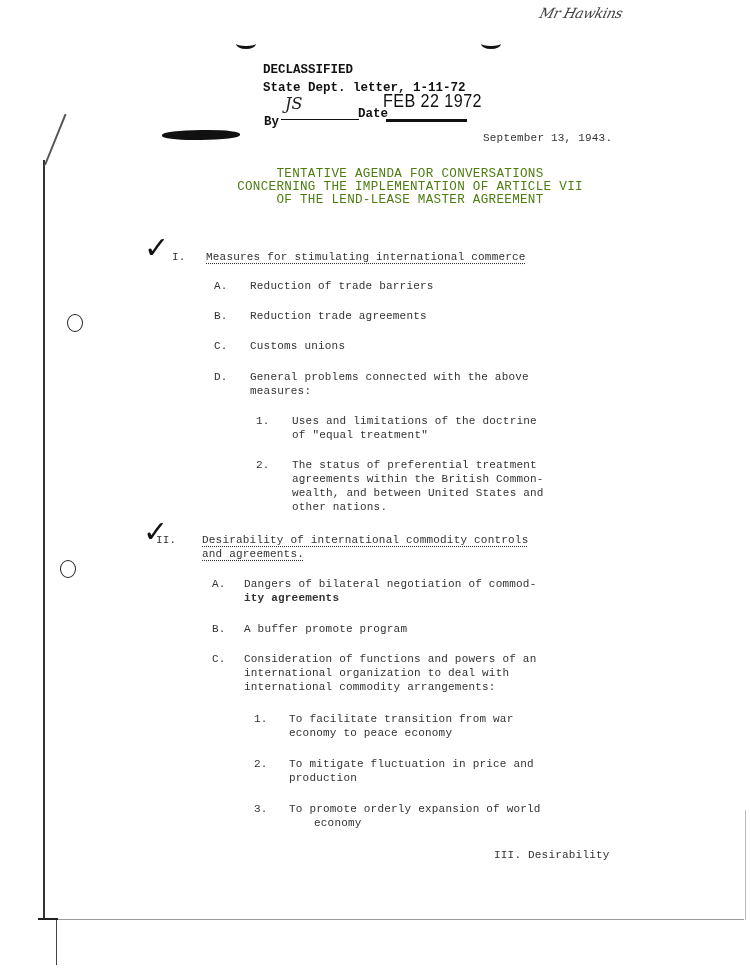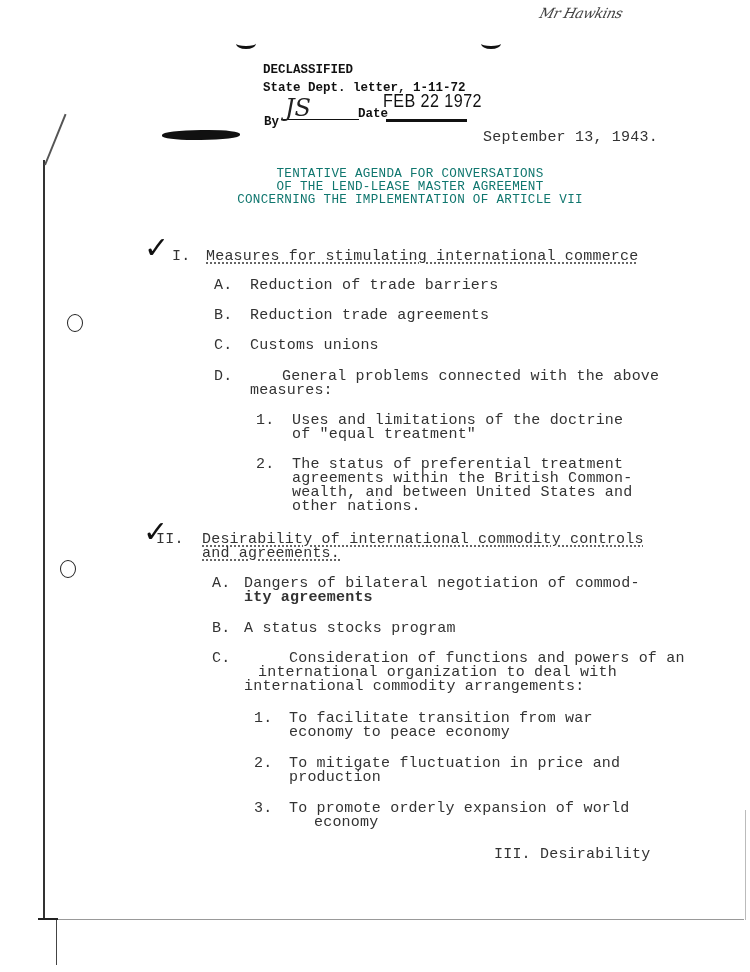--- a/index.html
+++ b/index.html
@@ -1,22 +1,22 @@
 <!DOCTYPE html>
 <html><head>
 <meta charset="utf-8">
 <style>
   html, body { margin:0; padding:0; }
   body { width:750px; height:972px; background:#ffffff; position:relative; overflow:hidden;
          font-family:"Liberation Mono","DejaVu Sans Mono",monospace; color:#2a2a2a; }
   .abs { position:absolute; }
-  .tw { font-family:"Liberation Mono","DejaVu Sans Mono",monospace; font-size:15px; line-height:14px; color:#333; white-space:pre; letter-spacing:0.2px; }
+  .tw { font-family:"Liberation Mono","DejaVu Sans Mono",monospace; font-size:11px; line-height:14px; color:#333; white-space:pre; letter-spacing:0.2px; }
   .stamp { font-family:"Liberation Mono","DejaVu Sans Mono",monospace; font-weight:bold; font-size:12.5px; color:#111; white-space:pre; }
   .stampdate { font-family:"Liberation Sans","DejaVu Sans",sans-serif; font-size:19px; color:#111; transform:scaleX(0.85); transform-origin:left top; letter-spacing:0.5px; }
-  .title { font-family:"Liberation Mono","DejaVu Sans Mono",monospace; font-size:12.6px; color:#0f766e; text-align:center; line-height:13px; letter-spacing:0.3px; }
+  .title { font-family:"Liberation Mono","DejaVu Sans Mono",monospace; font-size:12.6px; color:#4d7c0f; text-align:center; line-height:13px; letter-spacing:0.3px; }
   .ul { text-decoration: underline; text-decoration-style: dotted; text-underline-offset:3px; }
   .handwriting { font-family:"DejaVu Serif",serif; font-style:italic; font-size:14px; color:#444; transform:skewX(-15deg); letter-spacing:-0.5px; }
   .check { font-family:"DejaVu Sans",sans-serif; font-size:30px; color:#111; font-weight:bold; }
   .hole { width:14px; height:16px; border:1.6px solid #222; border-radius:50%; }
   .edge { background:#333; }
   .arc { width:20px; height:8px; border-bottom:3px solid #111; border-radius:0 0 50% 50%; }
   .blot { width:78px; height:10px; background:#111; border-radius:50% 40% 50% 40%; }
 </style>
 </head>
 <body>
@@ -33,50 +33,50 @@
 
 <div class="abs arc" style="left:236px; top:38px;"></div>
 <div class="abs arc" style="left:481px; top:38px;"></div>
 
 <div class="abs handwriting" style="left:540px; top:5px;">Mr Hawkins</div>
 
 <div class="abs stamp" style="left:263px; top:63px;">DECLASSIFIED</div>
 <div class="abs stamp" style="left:263px; top:81px;">State Dept. letter, 1-11-72</div>
 <div class="abs stamp" style="left:264px; top:115px;">By</div>
 <div class="abs" style="left:281px; top:119px; width:78px; height:1px; background:#111;"></div>
-<div class="abs" style="left:285px; top:94px; font-family:'DejaVu Serif',serif; font-style:italic; font-size:24px; color:#222;">JS</div>
+<div class="abs" style="left:285px; top:94px; font-family:'DejaVu Serif',serif; font-style:italic; font-size:16px; color:#222;">JS</div>
 <div class="abs stamp" style="left:358px; top:107px;">Date</div>
 <div class="abs" style="left:386px; top:119px; width:81px; height:3px; background:#111;"></div>
 <div class="abs stampdate" style="left:383px; top:90px;">FEB 22 1972</div>
 
 <div class="abs blot" style="left:162px; top:130px;"></div>
 
 <div class="abs tw" style="left:483px; top:131px;">September 13, 1943.</div>
 
 <div class="abs title" style="left:190px; top:168px; width:440px;">
   <div>TENTATIVE AGENDA FOR CONVERSATIONS</div>
+  <div>CONCERNING THE IMPLEMENTATION OF ARTICLE VII</div>
   <div>OF THE LEND-LEASE MASTER AGREEMENT</div>
-  <div>CONCERNING THE IMPLEMENTATION OF ARTICLE VII</div>
 </div>
 
 <div class="abs check" style="left:144px; top:230px;">✓</div>
 <div class="abs tw" style="left:172px; top:250px;">I.</div>
 <div class="abs tw ul" style="left:206px; top:250px;">Measures for stimulating international commerce</div>
 
 <div class="abs tw" style="left:214px; top:279px;">A.</div>
 <div class="abs tw" style="left:250px; top:279px;">Reduction of trade barriers</div>
 
 <div class="abs tw" style="left:214px; top:309px;">B.</div>
 <div class="abs tw" style="left:250px; top:309px;">Reduction trade agreements</div>
 
 <div class="abs tw" style="left:214px; top:339px;">C.</div>
 <div class="abs tw" style="left:250px; top:339px;">Customs unions</div>
 
 <div class="abs tw" style="left:214px; top:370px;">D.</div>
-<div class="abs tw" style="left:250px; top:370px;margin-left:32px;">General problems connected with the above</div>
+<div class="abs tw" style="left:250px; top:370px;">General problems connected with the above</div>
 <div class="abs tw" style="left:250px; top:384px;">measures:</div>
 
 <div class="abs tw" style="left:256px; top:414px;">1.</div>
 <div class="abs tw" style="left:292px; top:414px;">Uses and limitations of the doctrine</div>
 <div class="abs tw" style="left:292px; top:428px;">of "equal treatment"</div>
 
 <div class="abs tw" style="left:256px; top:458px;">2.</div>
 <div class="abs tw" style="left:292px; top:458px;">The status of preferential treatment</div>
 <div class="abs tw" style="left:292px; top:472px;">agreements within the British Common-</div>
 <div class="abs tw" style="left:292px; top:486px;">wealth, and between United States and</div>
@@ -85,25 +85,25 @@
 <div class="abs check" style="left:143px; top:514px;">✓</div>
 <div class="abs tw" style="left:156px; top:533px;">II.</div>
 <div class="abs tw ul" style="left:202px; top:533px;">Desirability of international commodity controls</div>
 <div class="abs tw ul" style="left:202px; top:547px;">and agreements.</div>
 
 <div class="abs tw" style="left:212px; top:577px;">A.</div>
 <div class="abs tw" style="left:244px; top:577px;">Dangers of bilateral negotiation of commod-</div>
 <div class="abs tw" style="left:244px; top:591px;font-weight:bold;">ity agreements</div>
 
 <div class="abs tw" style="left:212px; top:622px;">B.</div>
-<div class="abs tw" style="left:244px; top:622px;">A status stocks program</div>
+<div class="abs tw" style="left:244px; top:622px;">A buffer promote program</div>
 
 <div class="abs tw" style="left:212px; top:652px;">C.</div>
-<div class="abs tw" style="left:244px; top:652px;margin-left:45px;">Consideration of functions and powers of an</div>
-<div class="abs tw" style="left:258px; top:666px;">international organization to deal with</div>
+<div class="abs tw" style="left:244px; top:652px;">Consideration of functions and powers of an</div>
+<div class="abs tw" style="left:244px; top:666px;">international organization to deal with</div>
 <div class="abs tw" style="left:244px; top:680px;">international commodity arrangements:</div>
 
 <div class="abs tw" style="left:254px; top:712px;">1.</div>
 <div class="abs tw" style="left:289px; top:712px;">To facilitate transition from war</div>
 <div class="abs tw" style="left:289px; top:726px;">economy to peace economy</div>
 
 <div class="abs tw" style="left:254px; top:757px;">2.</div>
 <div class="abs tw" style="left:289px; top:757px;">To mitigate fluctuation in price and</div>
 <div class="abs tw" style="left:289px; top:771px;">production</div>
 

